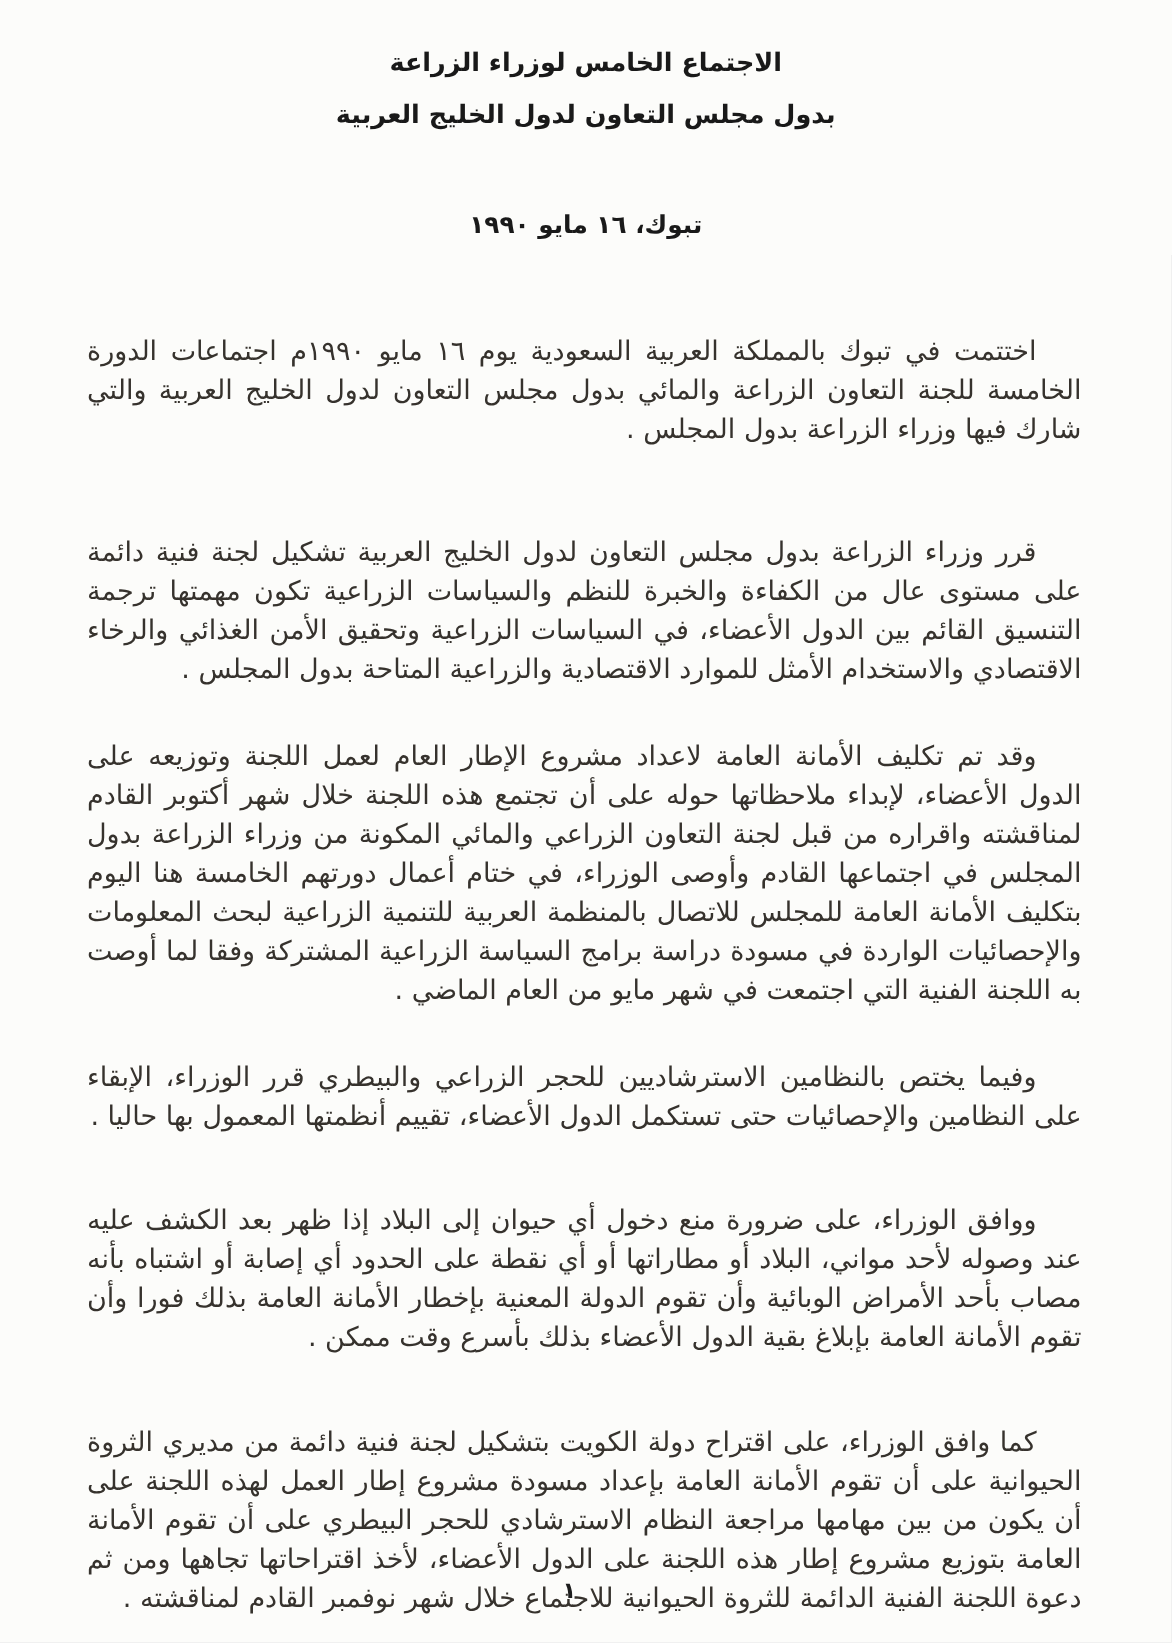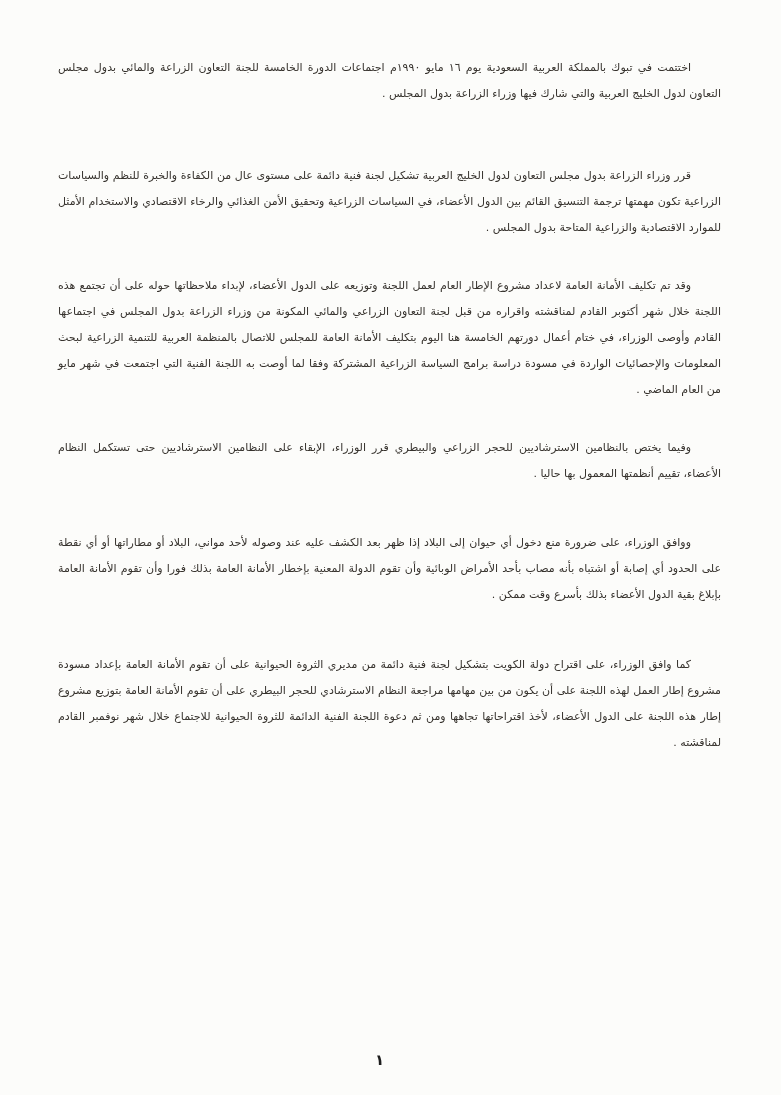--- a/index.html
+++ b/index.html
@@ -30,21 +30,21 @@
     margin-top: 37px;
     text-align: center;
     color: #191919;
     font-weight: bold;
     font-size: 16.5px;
   }
   .doc-body {
     margin-top: 55px;
     padding: 0 60px 0 58px;
     color: #36322d;
-    font-size: 11px;
+    font-size: 18px;
     line-height: 26px;
     text-align: justify;
   }
   .doc-body p {
     margin: 0 0 32px 0;
     text-indent: 30px;
   }
   .doc-body p.after-intro {
     margin-bottom: 56px;
   }
@@ -61,25 +61,30 @@
     color: #1d1d1d;
     font-size: 15px;
     font-weight: bold;
   }
 </style>
 </head>
 <body>
 
 <div class="sheet">
 
+  <div class="doc-header">
+    <div>الاجتماع الخامس لوزراء الزراعة</div>
+    <div>بدول مجلس التعاون لدول الخليج العربية</div>
+    <div class="doc-date">تبوك، ١٦ مايو ١٩٩٠</div>
+  </div>
 
   <div class="doc-body">
     <p class="after-intro">اختتمت في تبوك بالمملكة العربية السعودية يوم ١٦ مايو ١٩٩٠م اجتماعات الدورة الخامسة للجنة التعاون الزراعة والمائي بدول مجلس التعاون لدول الخليج العربية والتي شارك فيها وزراء الزراعة بدول المجلس .</p>
     <p>قرر وزراء الزراعة بدول مجلس التعاون لدول الخليج العربية تشكيل لجنة فنية دائمة على مستوى عال من الكفاءة والخبرة للنظم والسياسات الزراعية تكون مهمتها ترجمة التنسيق القائم بين الدول الأعضاء، في السياسات الزراعية وتحقيق الأمن الغذائي والرخاء الاقتصادي والاستخدام الأمثل للموارد الاقتصادية والزراعية المتاحة بدول المجلس .</p>
     <p>وقد تم تكليف الأمانة العامة لاعداد مشروع الإطار العام لعمل اللجنة وتوزيعه على الدول الأعضاء، لإبداء ملاحظاتها حوله على أن تجتمع هذه اللجنة خلال شهر أكتوبر القادم لمناقشته واقراره من قبل لجنة التعاون الزراعي والمائي المكونة من وزراء الزراعة بدول المجلس في اجتماعها القادم وأوصى الوزراء، في ختام أعمال دورتهم الخامسة هنا اليوم بتكليف الأمانة العامة للمجلس للاتصال بالمنظمة العربية للتنمية الزراعية لبحث المعلومات والإحصائيات الواردة في مسودة دراسة برامج السياسة الزراعية المشتركة وفقا لما أوصت به اللجنة الفنية التي اجتمعت في شهر مايو من العام الماضي .</p>
-    <p>وفيما يختص بالنظامين الاسترشاديين للحجر الزراعي والبيطري قرر الوزراء، الإبقاء على النظامين الاسترشاديين حتى تستكمل النظام الأعضاء، تقييم أنظمتها المعمول بها حاليا .</p>
+    <p>وفيما يختص بالنظامين الاسترشاديين للحجر الزراعي والبيطري قرر الوزراء، الإبقاء على النظامين والإحصائيات حتى تستكمل الدول الأعضاء، تقييم أنظمتها المعمول بها حاليا .</p>
     <p class="before-last">ووافق الوزراء، على ضرورة منع دخول أي حيوان إلى البلاد إذا ظهر بعد الكشف عليه عند وصوله لأحد مواني، البلاد أو مطاراتها أو أي نقطة على الحدود أي إصابة أو اشتباه بأنه مصاب بأحد الأمراض الوبائية وأن تقوم الدولة المعنية بإخطار الأمانة العامة بذلك فورا وأن تقوم الأمانة العامة بإبلاغ بقية الدول الأعضاء بذلك بأسرع وقت ممكن .</p>
     <p>كما وافق الوزراء، على اقتراح دولة الكويت بتشكيل لجنة فنية دائمة من مديري الثروة الحيوانية على أن تقوم الأمانة العامة بإعداد مسودة مشروع إطار العمل لهذه اللجنة على أن يكون من بين مهامها مراجعة النظام الاسترشادي للحجر البيطري على أن تقوم الأمانة العامة بتوزيع مشروع إطار هذه اللجنة على الدول الأعضاء، لأخذ اقتراحاتها تجاهها ومن ثم دعوة اللجنة الفنية الدائمة للثروة الحيوانية للاجتماع خلال شهر نوفمبر القادم لمناقشته .</p>
   </div>
 
   <div class="page-number">١</div>
 
 </div>
 
 </body></html>

